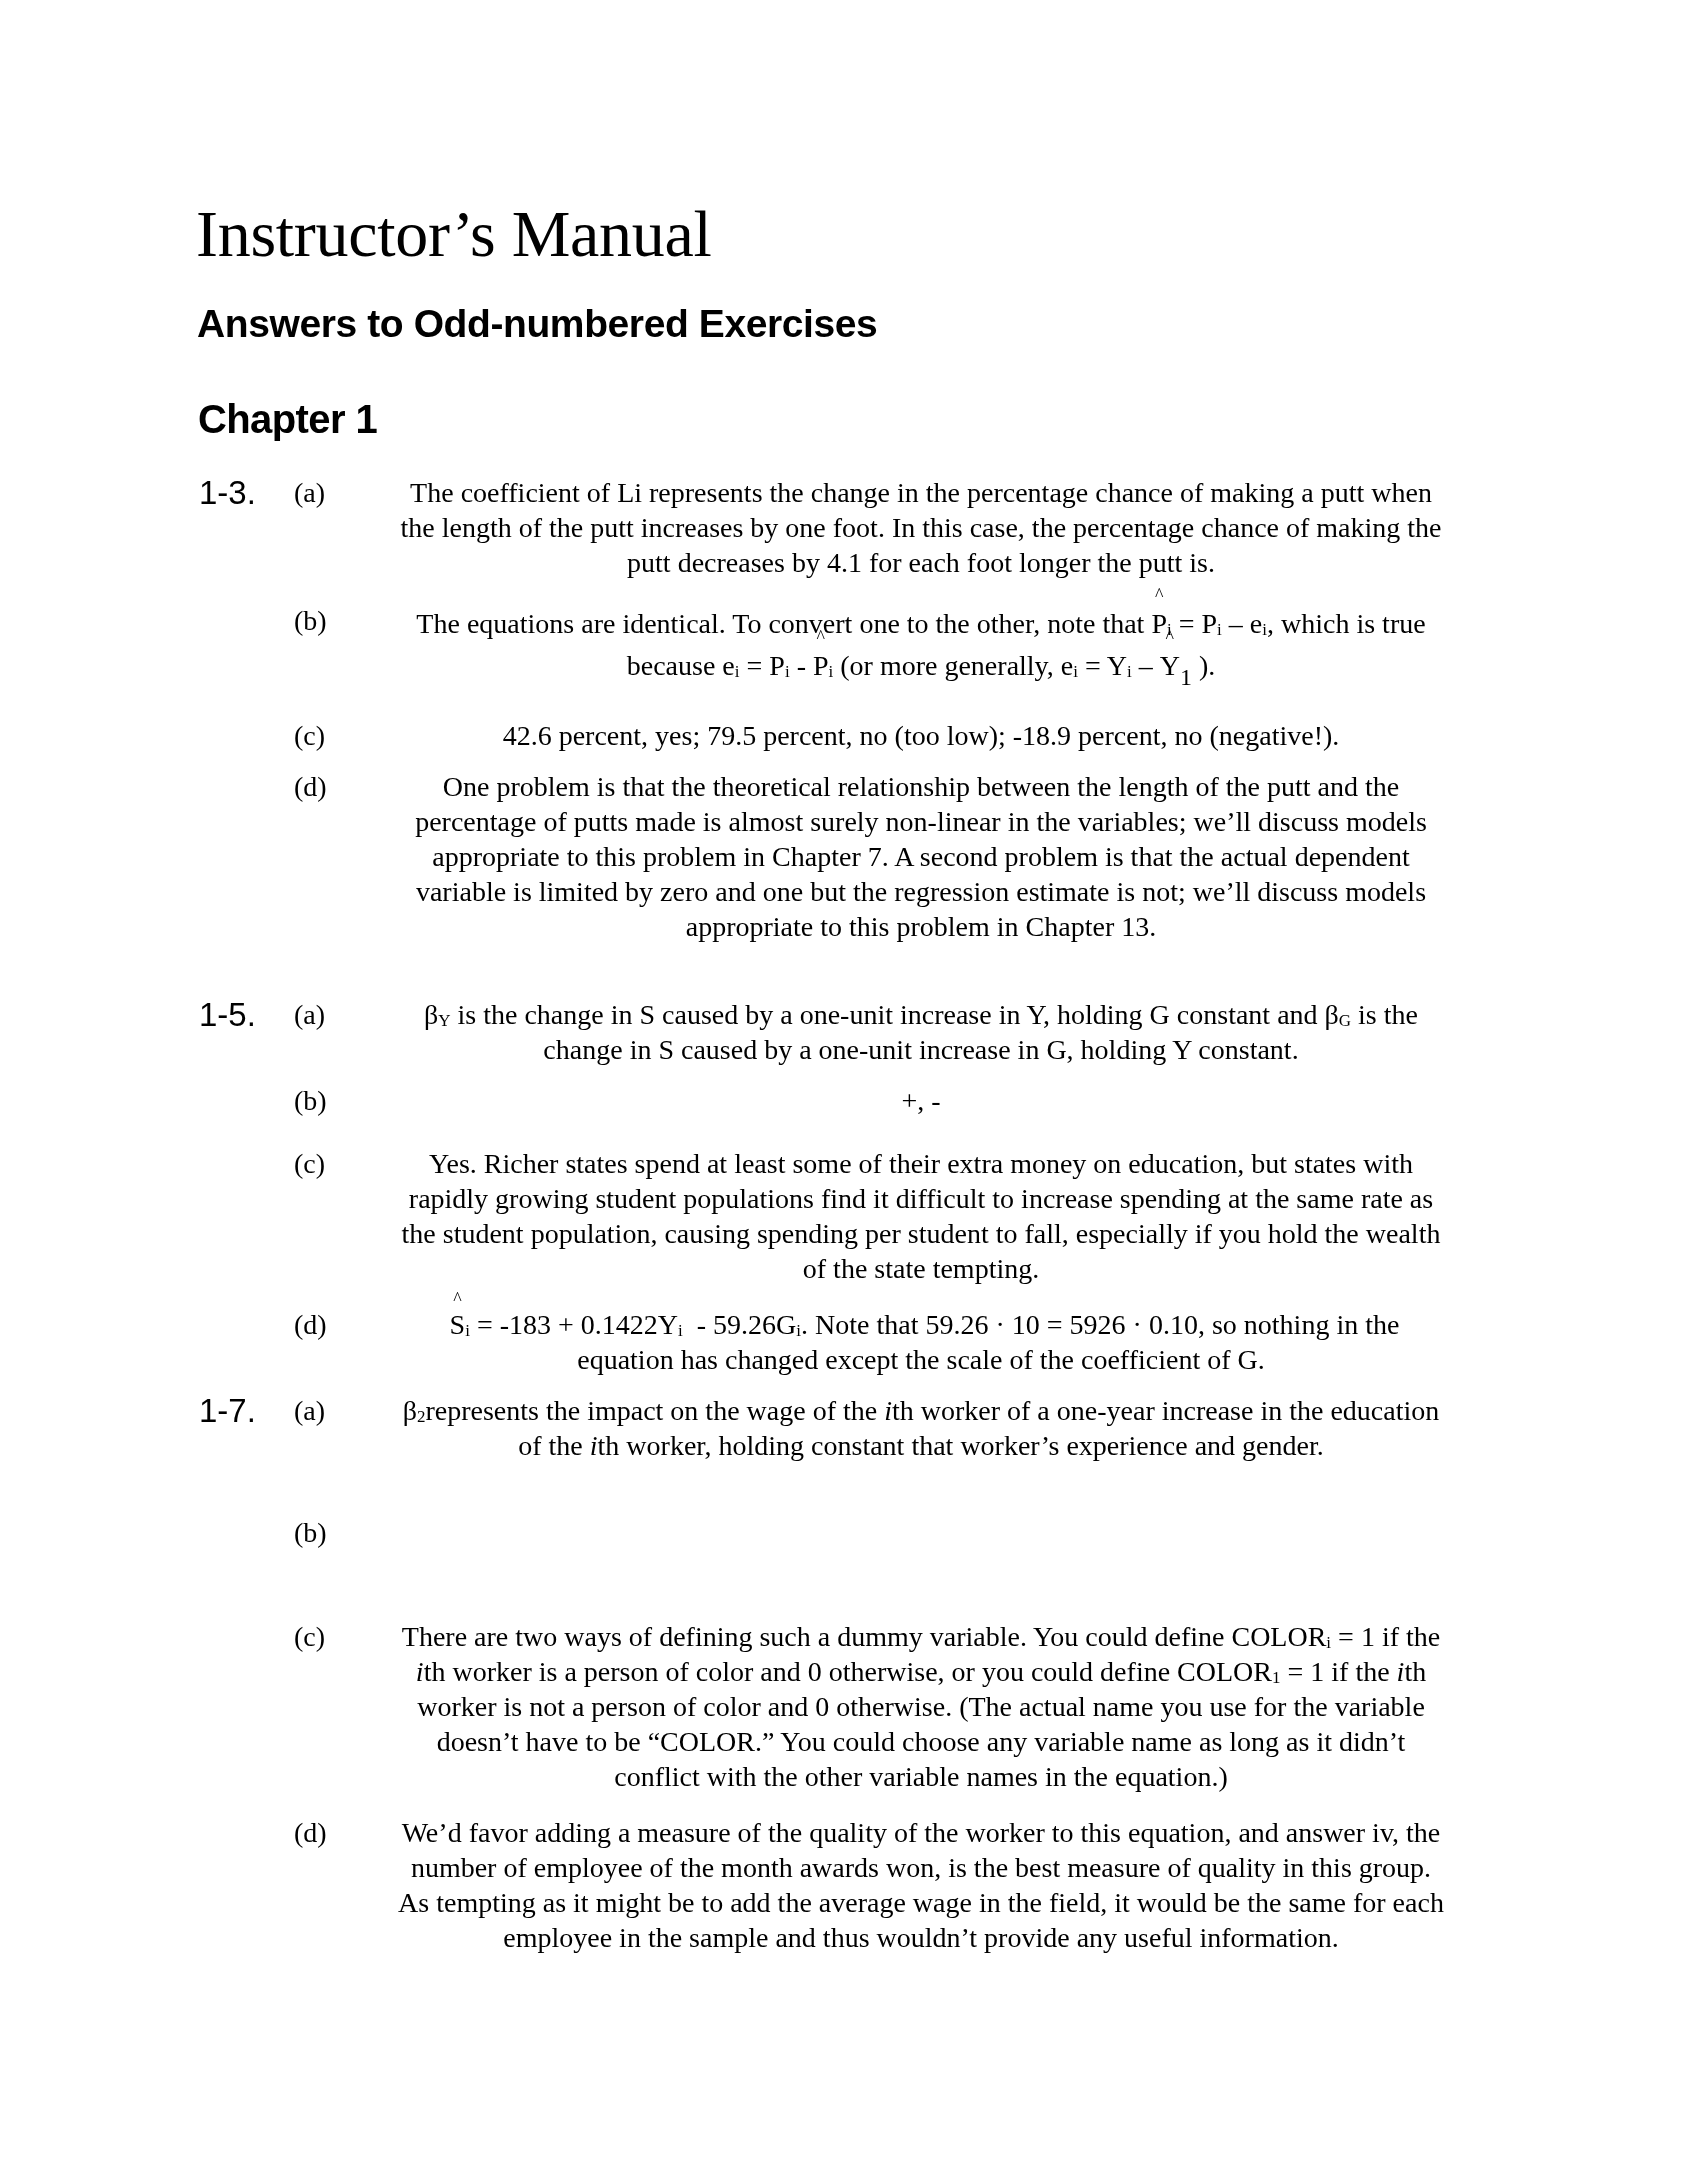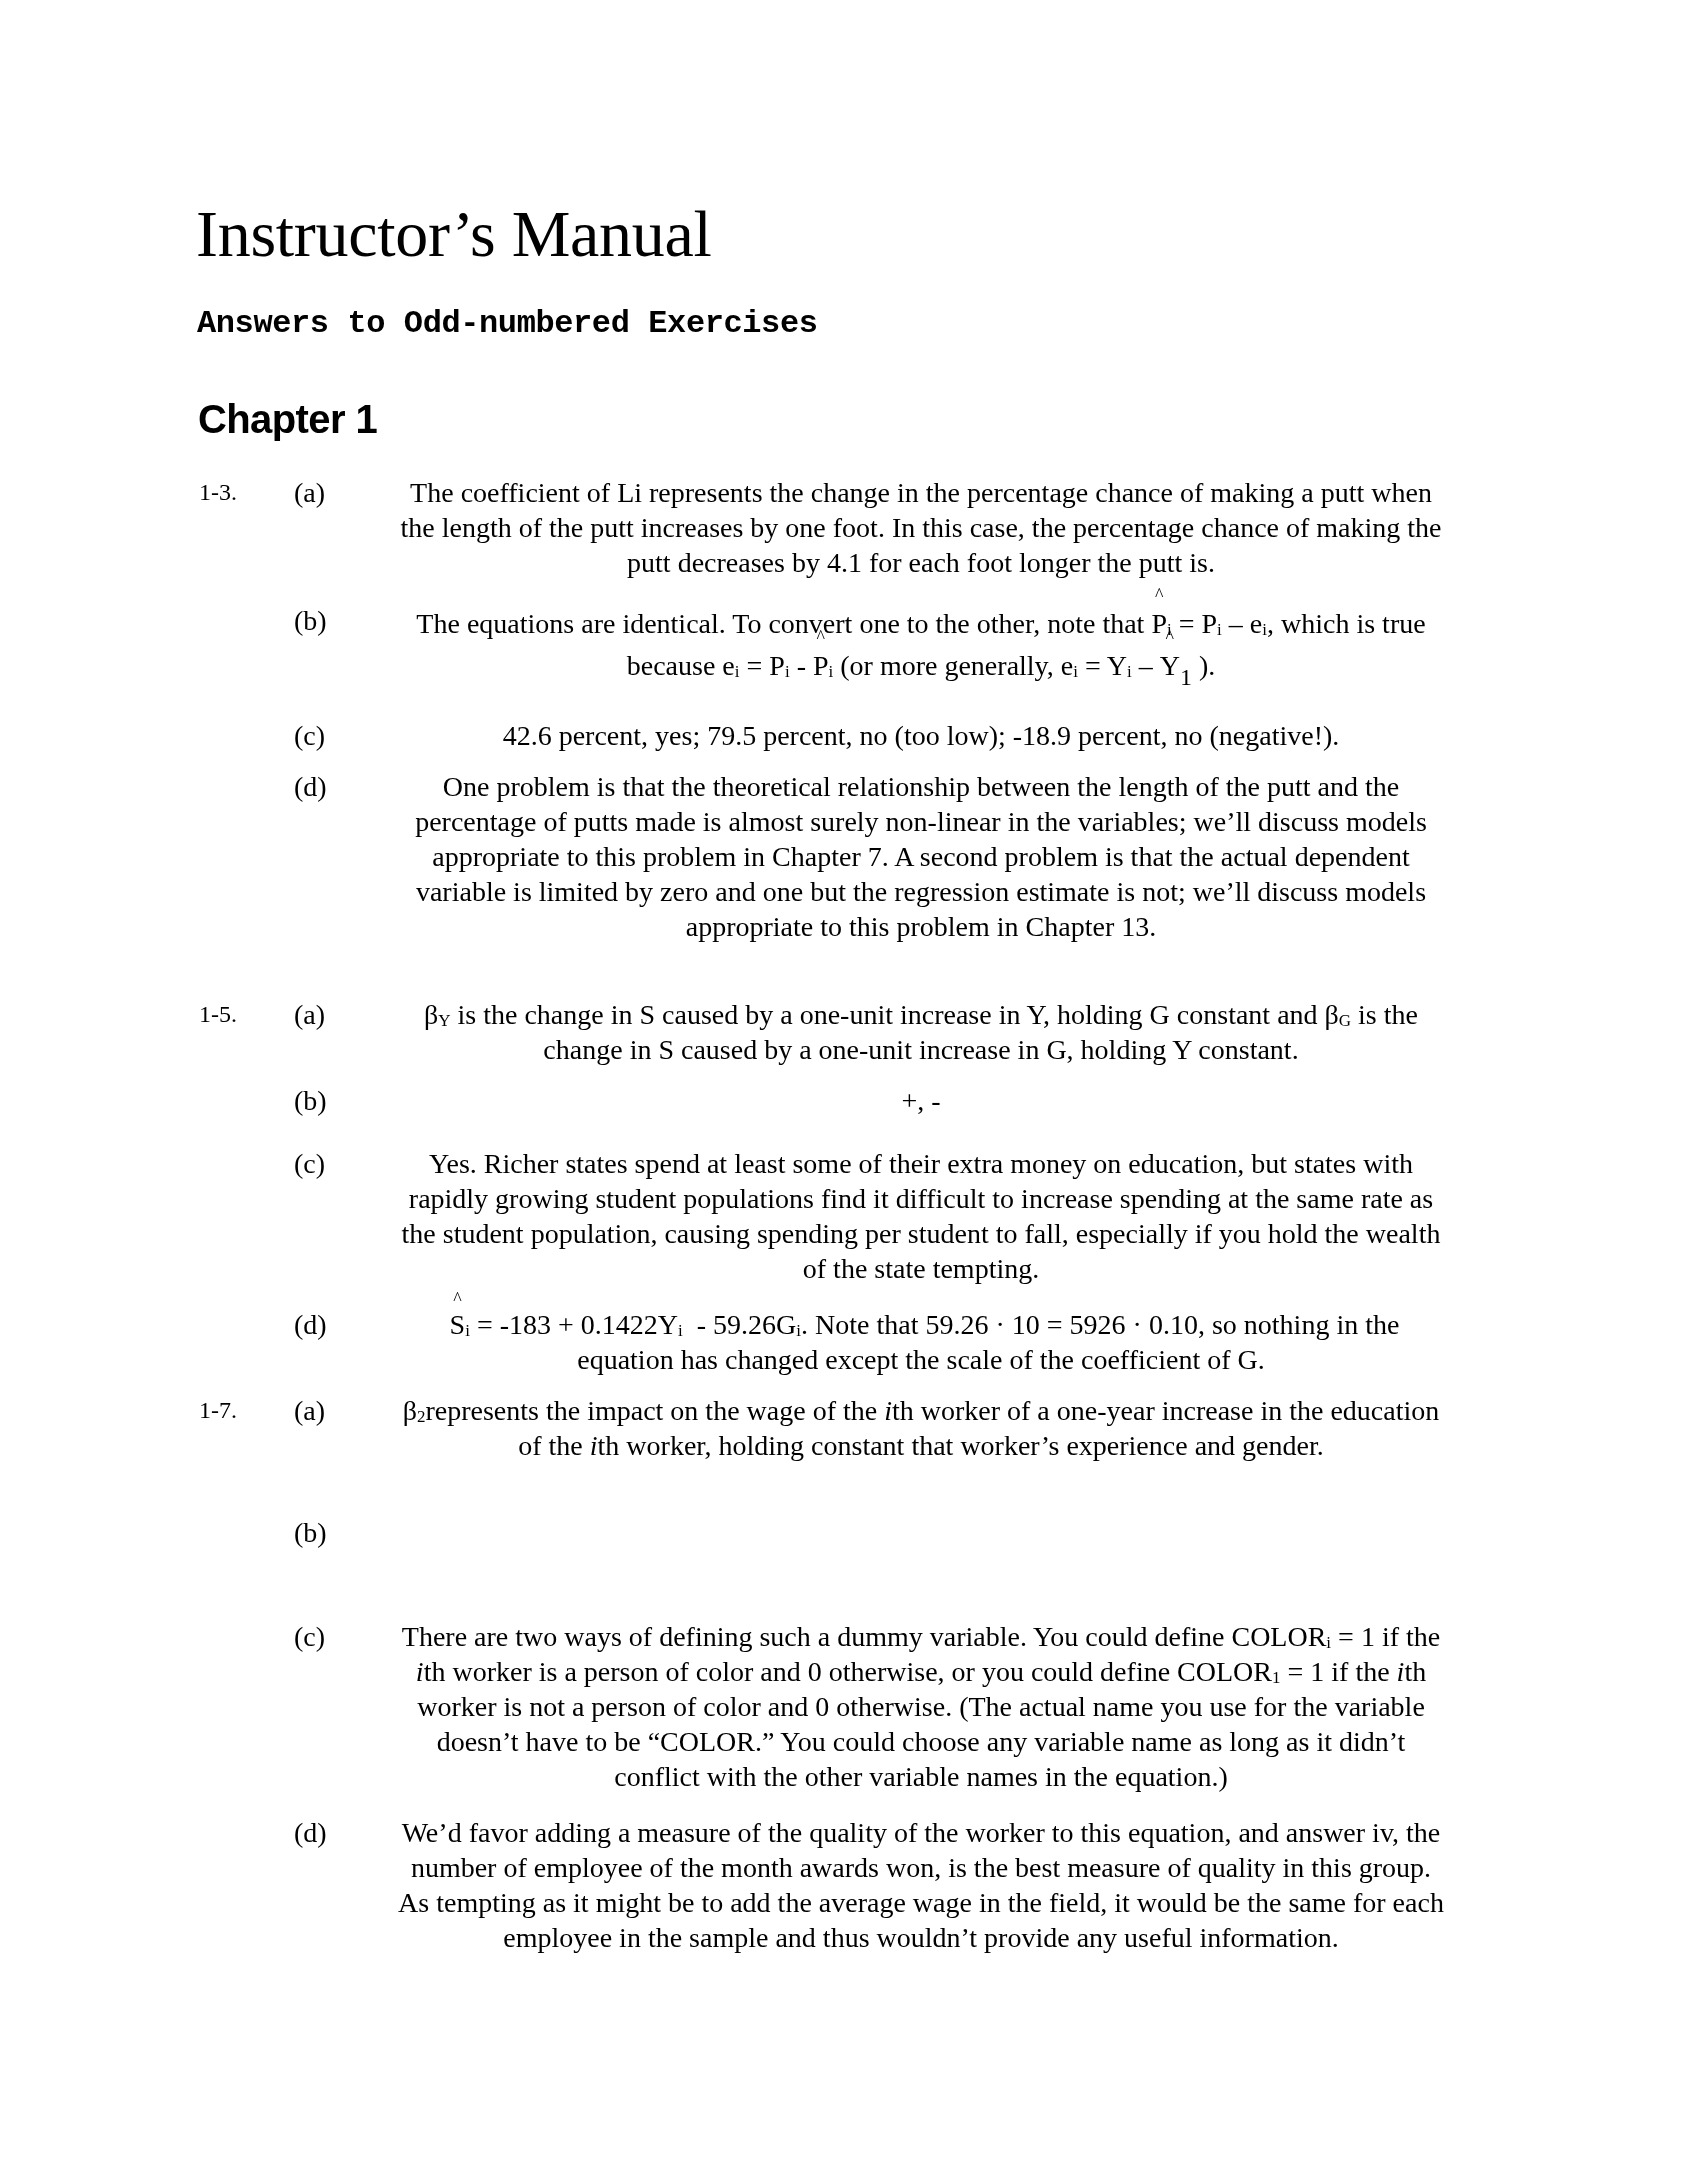--- a/index.html
+++ b/index.html
@@ -1,21 +1,21 @@
 <!DOCTYPE html>
 <html><head>
 <meta charset="utf-8">
 <style>
   html, body { margin: 0; padding: 0; background: #ffffff; }
   body { width: 1683px; height: 2178px; position: relative; overflow: hidden; color: #000; }
   .page { position: absolute; left: 0; top: 0; width: 1608px; height: 2178px; background: #fff; }
   .title { position: absolute; left: 196px; top: 194px; font-family: "Liberation Serif", serif; font-size: 66px; line-height: 79px; white-space: nowrap; letter-spacing: -0.3px; }
-  .subtitle { position: absolute; left: 197px; top: 297px; font-family: Liberation Mono, monospace; font-weight: bold; font-size: 32px; line-height: 53px; white-space: nowrap; letter-spacing: -0.4px; }
+  .subtitle { position: absolute; left: 197px; top: 297px; font-family: Liberation Sans, sans-serif; font-weight: bold; font-size: 39px; line-height: 53px; white-space: nowrap; letter-spacing: -0.4px; }
   .chapter { position: absolute; left: 198px; top: 397px; font-family: "Liberation Sans", sans-serif; font-weight: bold; font-size: 40px; line-height: 44px; white-space: nowrap; letter-spacing: -0.6px; }
-  .ex-num { position: absolute; left: 199px; font-family: Liberation Serif, serif; font-size: 24px; line-height: 35px; white-space: nowrap; }
+  .ex-num { position: absolute; left: 199px; font-family: Liberation Sans, sans-serif; font-size: 33px; line-height: 35px; white-space: nowrap; }
   .part-label { position: absolute; left: 294px; font-family: "Liberation Serif", serif; font-size: 28px; line-height: 35px; white-space: nowrap; }
   .part-body { position: absolute; left: 347px; width: 1148px; font-family: "Liberation Serif", serif; font-size: 28px; line-height: 35px; text-align: center; }
   .line { display: block; white-space: nowrap; height: 35px; }
   .hat { position: relative; display: inline-block; }
   .hat::before { content: "^"; position: absolute; left: 50%; transform: translateX(-50%); top: -17px; font-size: 18px; line-height: 18px; }
   sub { font-size: 17px; vertical-align: -2px; line-height: 0; }
   i { font-style: italic; }
 </style>
 </head>
 <body>

